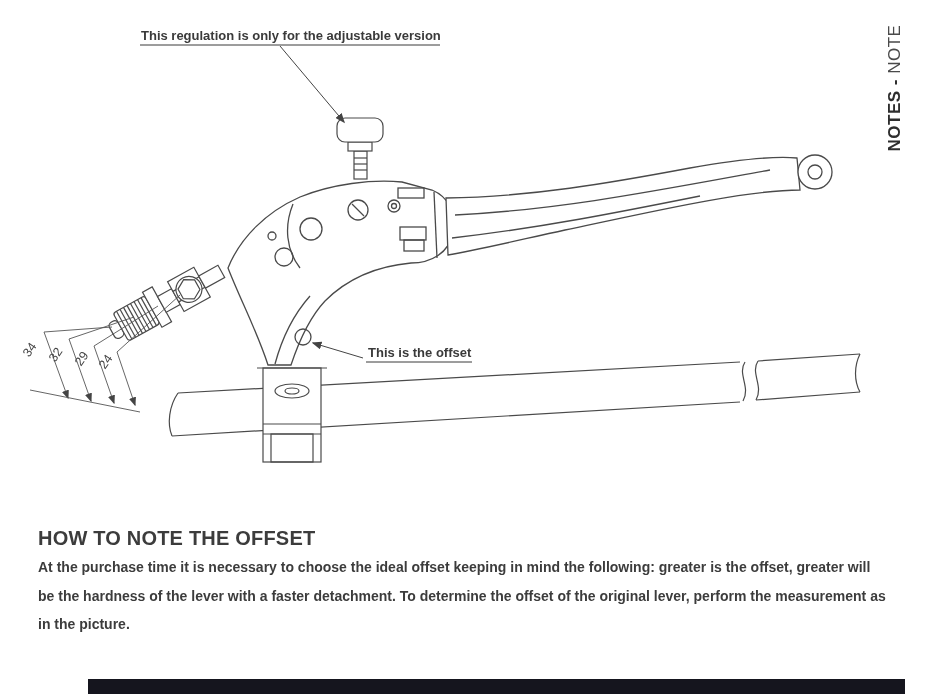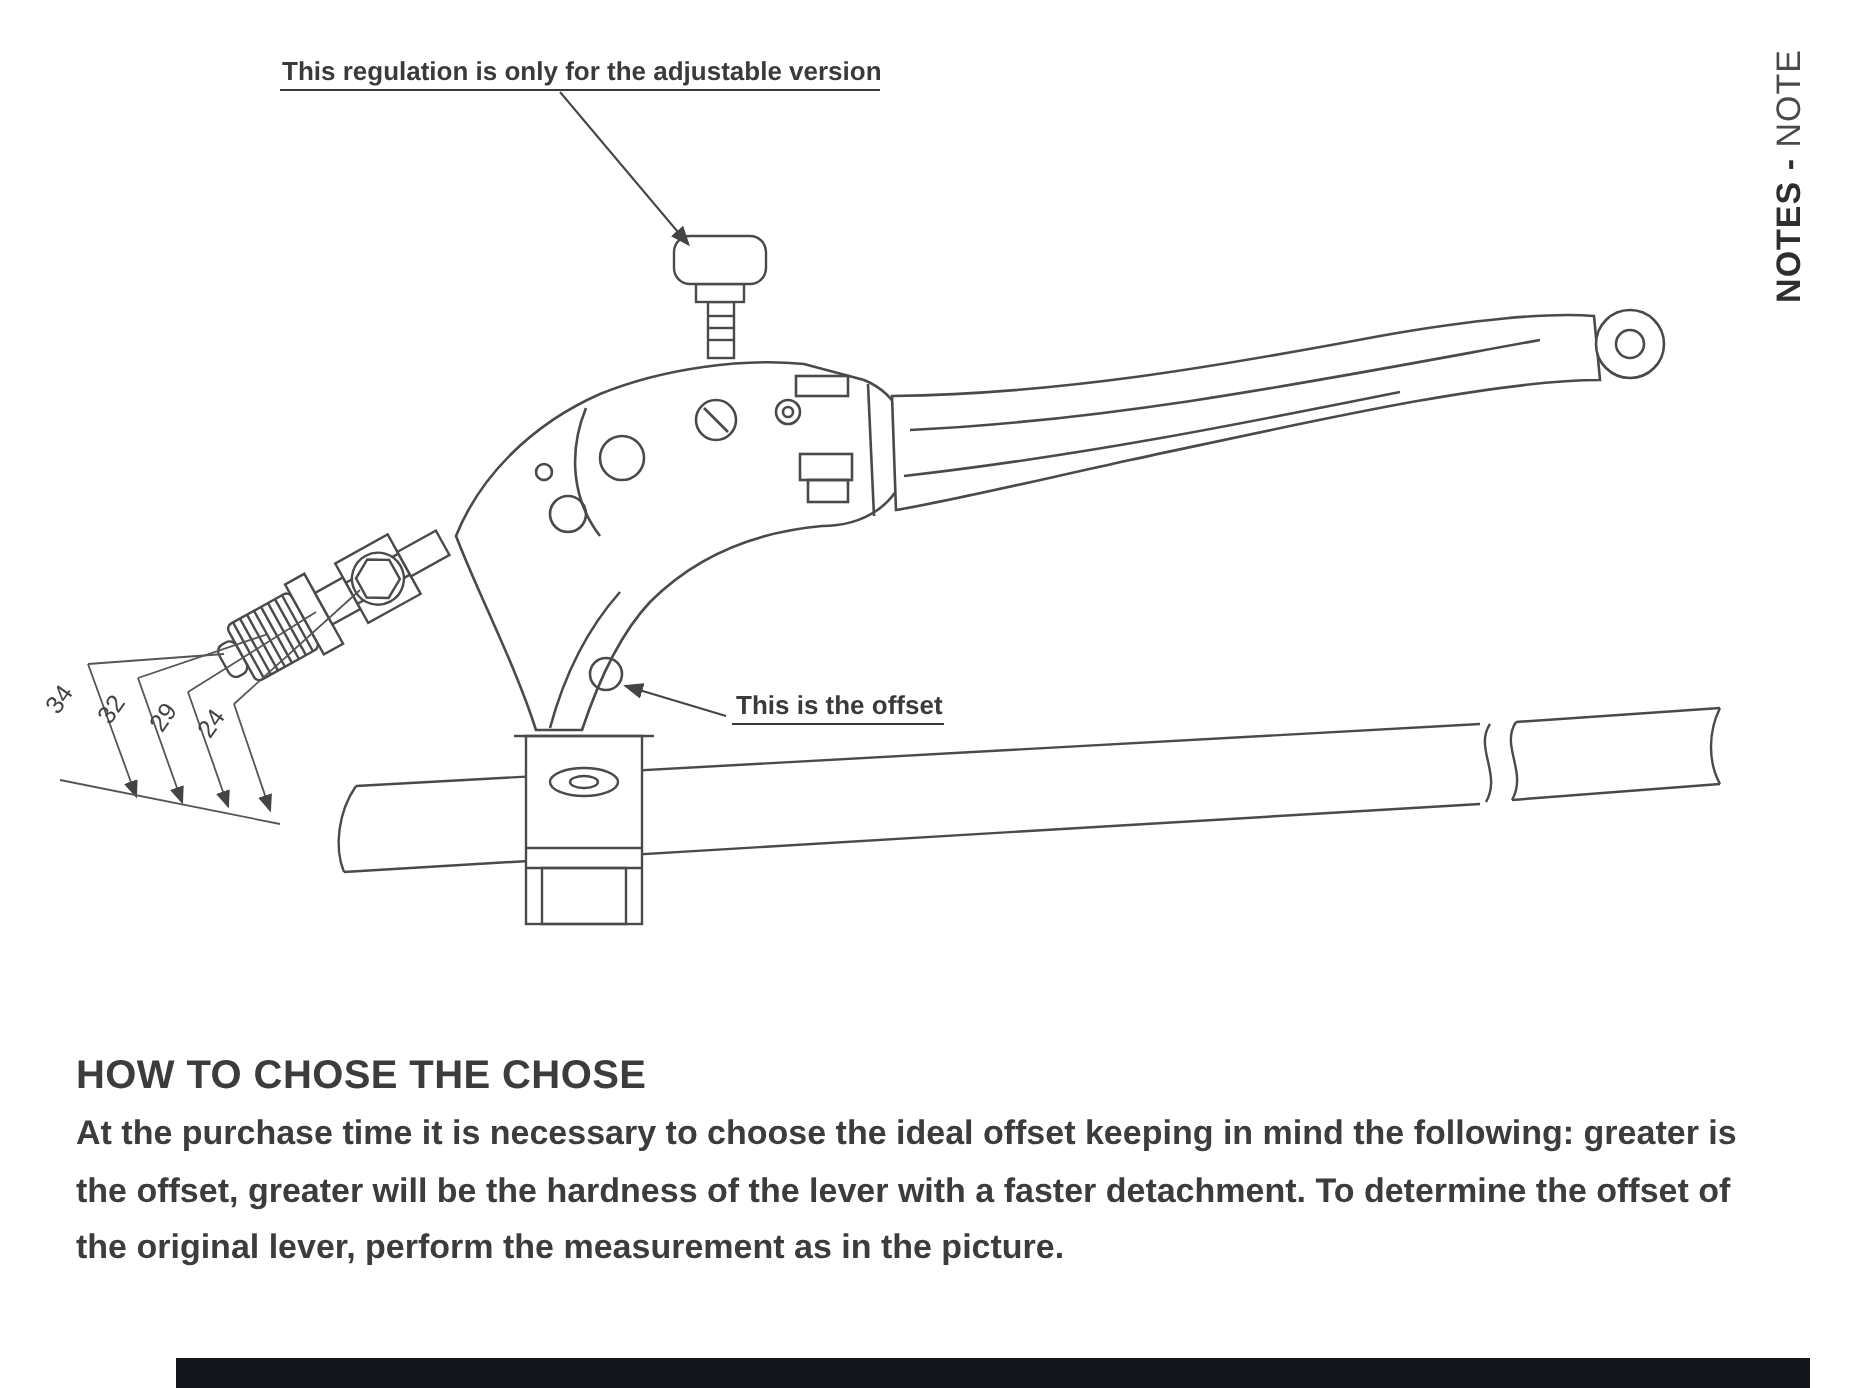--- a/index.html
+++ b/index.html
@@ -29,21 +29,21 @@
     color:#3c3c3c;
   }
   .content h2{
     margin:0 0 3px 0;
     font-size:20px;
     font-weight:bold;
     letter-spacing:0.2px;
   }
   .content p{
     margin:0;
-    font-size:17px;
+    font-size:14px;
     font-weight:bold;
     line-height:28.5px;
   }
   .bottom-bar{
     position:absolute;
     left:88px;bottom:0;
     width:817px;height:15px;
     background:#15151e;
   }
   text{font-family:"Liberation Sans", sans-serif;}
@@ -170,19 +170,19 @@
       <text class="note-text" x="368" y="357">This is the offset</text>
       <line x1="366" y1="362" x2="472" y2="362" stroke="#3a3a3a" stroke-width="1"></line>
     </g>
   </svg>
 
   <div class="side-label">
     <span class="primary">NOTES - </span><span class="secondary">NOTE</span>
   </div>
 
   <div class="content">
-    <h2>HOW TO CHOSE THE CHOSE</h2>
+    <h2>HOW TO NOTE THE OFFSET</h2>
     <p>At the purchase time it is necessary to choose the ideal offset keeping in mind the following: greater is the offset, greater will be the hardness of the lever with a faster detachment. To determine the offset of the original lever, perform the measurement as in the picture.</p>
   </div>
 
   <div class="bottom-bar"></div>
 
 </div>
 
 </body></html>

